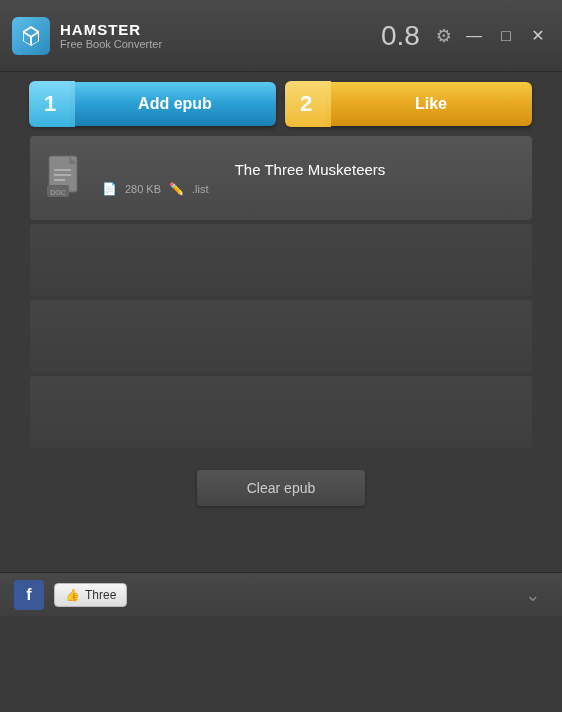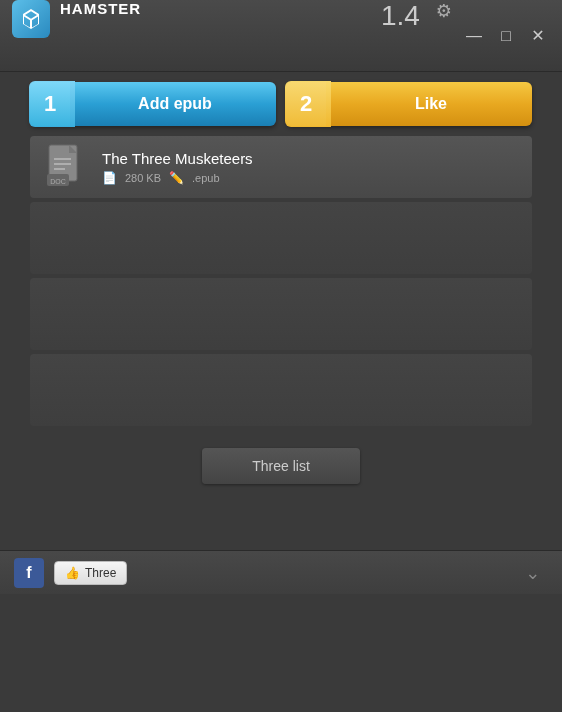--- a/index.html
+++ b/index.html
@@ -10,20 +10,21 @@
       background: #3a3a3a;
       font-family: 'Segoe UI', Arial, sans-serif;
       overflow: hidden;
     }
 
     
     .title-bar {
       background: linear-gradient(180deg, #4a4a4a 0%, #3a3a3a 100%);
       height: 72px;
       display: flex;
+      align-items: center;
       padding: 0 12px;
       border-bottom: 1px solid #2a2a2a;
     }
 
     .title-bar-logo {
       width: 38px;
       height: 38px;
       background: linear-gradient(135deg, #5bbee8, #2a8abf);
       border-radius: 6px;
       display: flex;
@@ -175,25 +176,26 @@
     .file-list {
       margin: 0 30px;
       display: flex;
       flex-direction: column;
       gap: 4px;
     }
 
     .file-item {
       background: linear-gradient(180deg, #555555 0%, #484848 100%);
       border-radius: 4px;
-      height: 62px;
+      height: 84px;
       display: flex;
       align-items: center;
       padding: 12px 14px;
       gap: 14px;
+      text-align: center;
     }
 
     .file-item-icon {
       width: 44px;
       height: 50px;
       flex-shrink: 0;
       display: flex;
       align-items: center;
       justify-content: center;
     }
@@ -300,22 +302,23 @@
 <body>
 
 <div class="title-bar">
   <div class="title-bar-logo">
     <svg viewBox="0 0 24 24" fill="white">
       <path d="M12 2L4 7v10l8 5 8-5V7L12 2zm0 2.3l6 3.7-6 3.7L6 8l6-3.7zm-7 5.2l6 3.7v7.4l-6-3.7V9.5zm8 11.1V13.2l6-3.7v7.4l-6 3.7z"></path>
     </svg>
   </div>
   <div class="title-bar-text">
     <div class="title-bar-app-name">HAMSTER</div>
-  </div>
-  <div class="title-bar-version">1.4</div>
+    <div class="title-bar-subtitle">Free Book Converter</div>
+  </div>
+  <div class="title-bar-version">0.8</div>
   <span class="settings-btn">⚙</span>
   <div class="title-bar-controls">
     <button class="title-btn">—</button>
     <button class="title-btn">□</button>
     <button class="title-btn">✕</button>
   </div>
 </div>
 
 <div class="action-bar">
   <button class="btn-add-more" style="padding-left:44px;">
@@ -342,32 +345,32 @@
         <rect x="0" y="30" width="22" height="12" rx="2" fill="#666"></rect>
         <text x="11" y="40" text-anchor="middle" fill="#aaa" font-size="7" font-family="Arial">DOC</text>
       </svg>
     </div>
     <div class="file-info">
       <div class="file-name">The Three Musketeers</div>
       <div class="file-meta">
         <span class="file-size-icon">📄</span>
         <span>280 KB</span>
         <span class="file-ext-icon">✏️</span>
-        <span>.epub</span>
+        <span>.list</span>
       </div>
     </div>
   </div>
 
   <div class="empty-slot"></div>
   <div class="empty-slot"></div>
   <div class="empty-slot"></div>
 </div>
 
 <div class="clear-list-row" style="margin-top:4px;">
-  <button class="btn-clear-list">Three list</button>
+  <button class="btn-clear-list">Clear epub</button>
 </div>
 
 <div style="height:44px;background:#3a3a3a;margin:4px 0 0;"></div>
 
 <div class="footer-bar">
   <div class="fb-icon">f</div>
   <div class="like-btn">
     <span>👍</span>
     <span>Three</span>
   </div>

